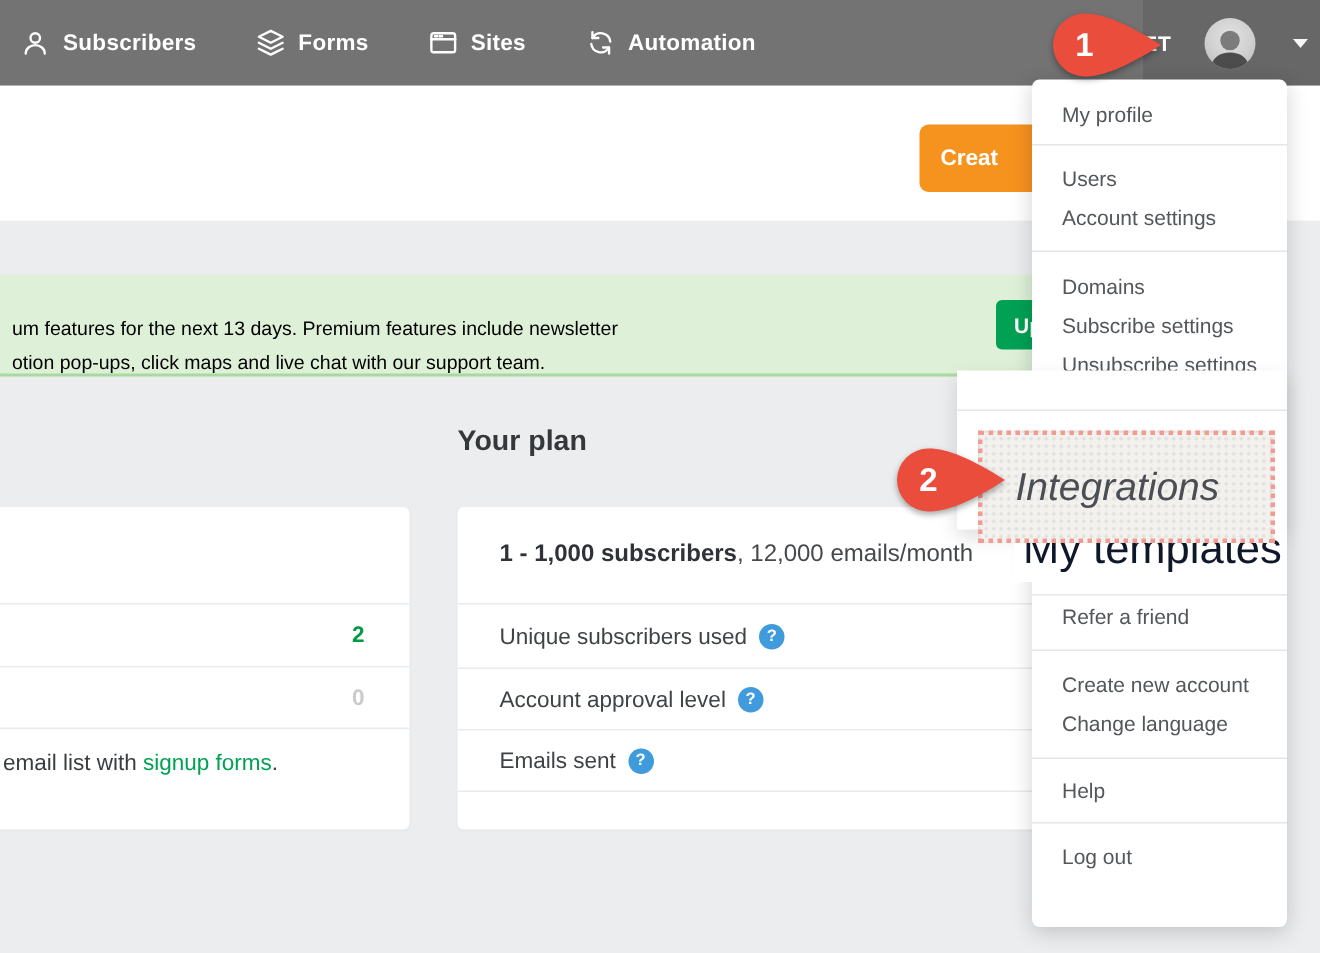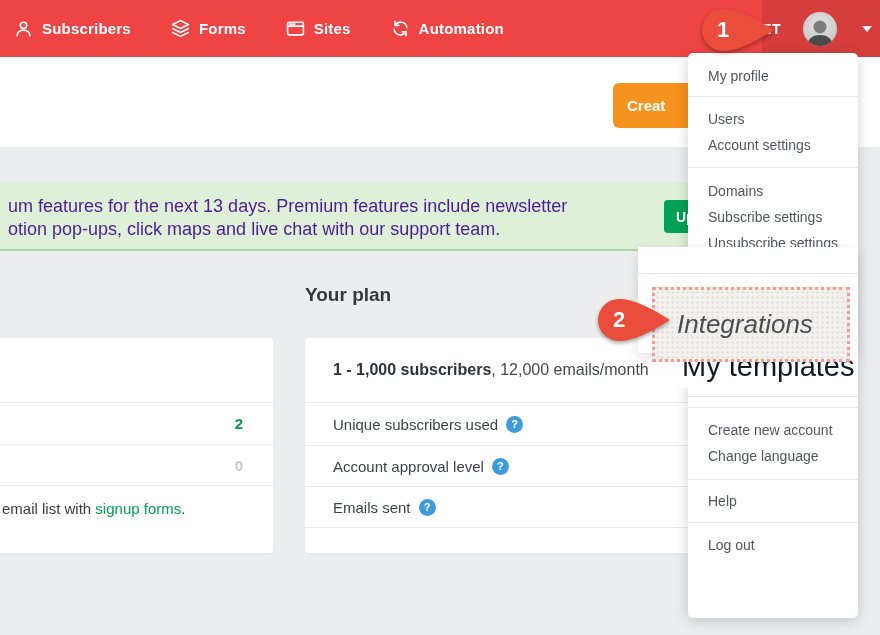--- a/index.html
+++ b/index.html
@@ -7,21 +7,21 @@
   body {
     font-family:"Liberation Sans", sans-serif;
     background:#ecedee;
     position:relative;
     overflow:hidden;
     color:#3c4043;
   }
   
   .topnav {
     position:absolute; top:0; left:0; width:880px; height:57px;
-    background:#ef4444; z-index:20;
+    background:#737373; z-index:20;
   }
   .topnav-dark {
     position:absolute; top:0; right:0; width:118px; height:57px;
     background:rgba(0,0,0,0.10);
   }
   .nav-items {
     position:absolute; top:0; left:14px; height:57px;
     display:flex; align-items:center; column-gap:40px;
   }
   .nav-item { display:flex; align-items:center; column-gap:9px; cursor:pointer; }
@@ -53,22 +53,22 @@
     background:#f6921e; border:none; border-radius:6px;
     color:#fff; font-weight:bold; font-size:15px; font-family:inherit;
     text-align:left; padding-left:14px; cursor:pointer; white-space:nowrap; overflow:hidden;
   }
   
   .banner {
     position:absolute; top:183px; left:0; width:690px; height:68px;
     background:#def0d8; border-bottom:2px solid #a9d8a1; z-index:4;
   }
   .banner-text {
-    position:absolute; left:8px; top:12px; width:560px;
-    color:#4c1d95; font-size:18px; line-height:23px; white-space:nowrap;
+    position:absolute; left:8px; top:24px; width:560px;
+    color:#000000; font-size:13px; line-height:23px; white-space:nowrap;
   }
   .upgrade-btn {
     position:absolute; left:664px; top:17px; height:33px; width:96px;
     background:#00a154; border:none; border-radius:4px;
     color:#fff; font-weight:bold; font-size:14px; font-family:inherit;
     text-align:left; padding-left:12px; cursor:pointer; overflow:hidden; white-space:nowrap;
   }
   
   .page-title {
     position:absolute; left:305px; top:284px;
@@ -276,20 +276,21 @@
     <div class="menu-item">Users</div>
     <div class="menu-item">Account settings</div>
   </div>
   <div class="menu-group g3">
     <div class="menu-item">Domains</div>
     <div class="menu-item">Subscribe settings</div>
     <div class="menu-item">Unsubscribe settings</div>
     <div class="g3-spacer"></div>
   </div>
   <div class="menu-group g4">
+    <div class="menu-item">Refer a friend</div>
   </div>
   <div class="menu-group g5">
     <div class="menu-item">Create new account</div>
     <div class="menu-item">Change language</div>
   </div>
   <div class="menu-group g6">
     <div class="menu-item">Help</div>
   </div>
   <div class="menu-group g7">
     <div class="menu-item">Log out</div>

